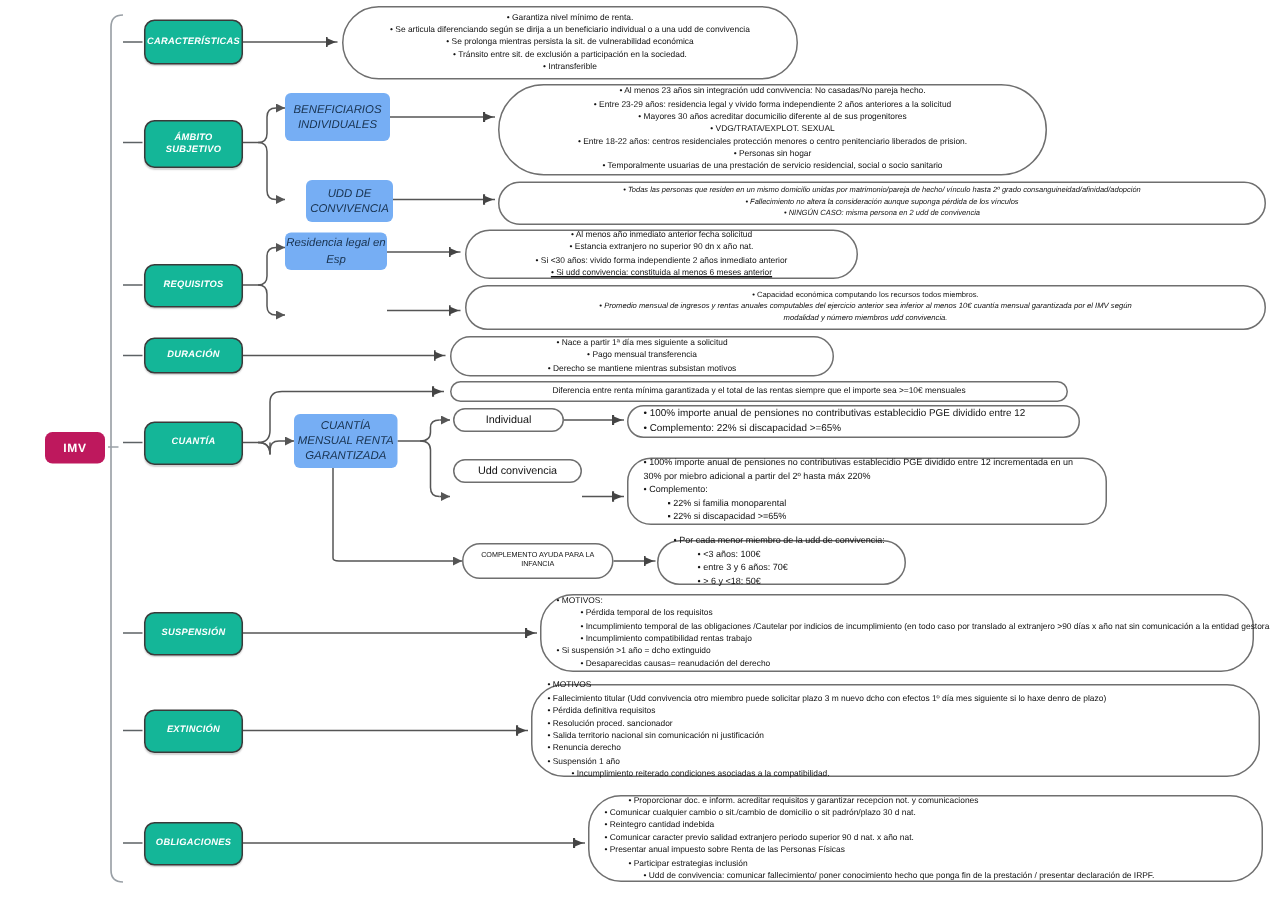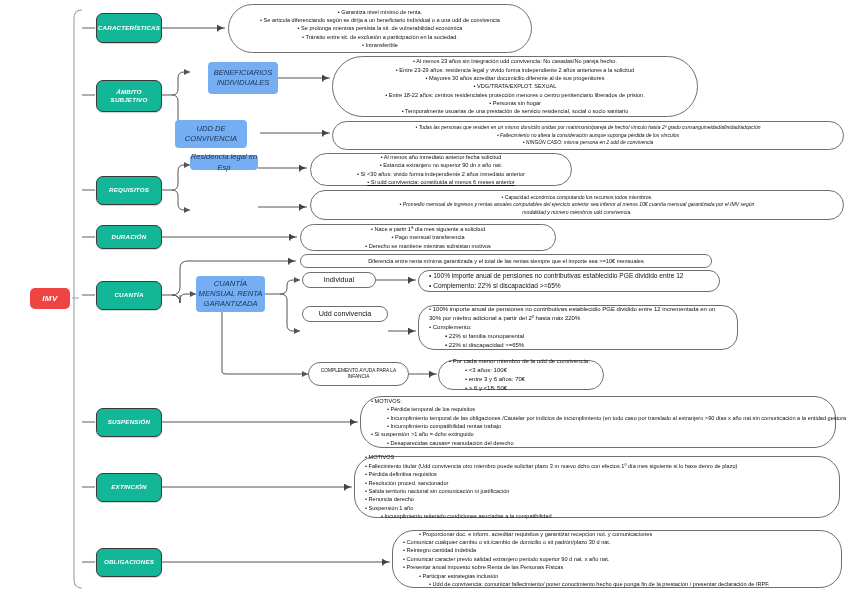--- a/index.html
+++ b/index.html
@@ -10,22 +10,22 @@
     overflow:hidden;
     position:relative;
   }
   #canvas{position:absolute;left:0;top:0;width:848px;height:600px;}
   svg.wires{position:absolute;left:0;top:0;width:848px;height:600px;pointer-events:none;}
 
   
   .node{position:absolute;box-sizing:border-box;display:flex;align-items:center;justify-content:center;text-align:center;}
 
   .root{
-    background:#ef4444;color:#ffffff;border-radius:5px;
-    font-size:8px;font-weight:bold;font-style:italic;letter-spacing:.5px;
+    background:#be185d;color:#ffffff;border-radius:5px;
+    font-size:8px;font-weight:bold;letter-spacing:.5px;
   }
   .green{
     background:#14b698;color:#ffffff;border:1px solid #3a3a3a;border-radius:7px;
     font-size:6.2px;font-weight:bold;font-style:italic;line-height:1.35;
     letter-spacing:.2px;
     box-shadow:0 1px 1px rgba(0,0,0,.18);
   }
   .blue{
     background:#76aef4;color:#18324f;border-radius:4px;
     font-size:7.6px;font-style:italic;line-height:1.35;
@@ -172,31 +172,31 @@
   </div>
 
   <div class="node green" style="left:96px;top:473px;width:66px;height:29px;">
     <span>EXTINCIÓN</span>
   </div>
 
   <div class="node green" style="left:96px;top:548px;width:66px;height:29px;">
     <span>OBLIGACIONES</span>
   </div>
 
-  <div class="node blue" style="left:190px;top:62px;width:70px;height:32px;white-space:pre-line;margin-left:18px;">
+  <div class="node blue" style="left:190px;top:62px;width:70px;height:32px;white-space:pre-line;">
     <span>BENEFICIARIOS
 INDIVIDUALES</span>
   </div>
 
-  <div class="node blue" style="left:175px;top:120px;width:72px;height:28px;white-space:pre-line;">
+  <div class="node blue" style="left:204px;top:120px;width:58px;height:28px;white-space:pre-line;">
     <span>UDD DE
 CONVIVENCIA</span>
   </div>
 
-  <div class="node blue" style="left:190px;top:155px;width:68px;height:15px;white-space:pre-line;">
+  <div class="node blue" style="left:190px;top:155px;width:68px;height:25px;white-space:pre-line;">
     <span>Residencia legal en
 Esp</span>
   </div>
 
 
   <div class="node blue" style="left:196px;top:276px;width:69px;height:36px;white-space:pre-line;">
     <span>CUANTÍA
 MENSUAL RENTA
 GARANTIZADA</span>
   </div>

